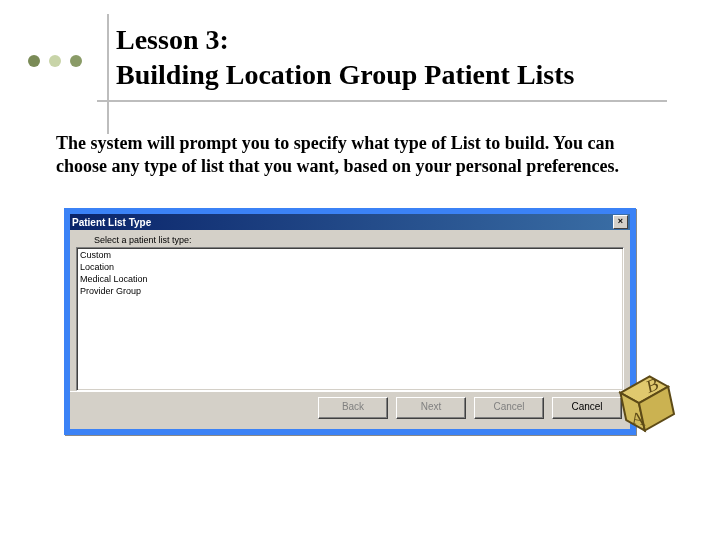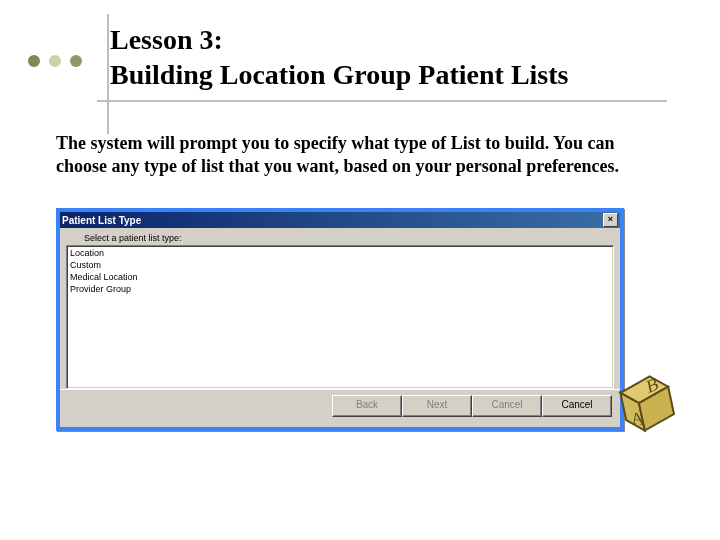--- a/index.html
+++ b/index.html
@@ -4,28 +4,28 @@
 <style>
   html,body{margin:0;padding:0;width:720px;height:540px;background:#fff;font-family:Georgia,"Times New Roman",serif;color:#000;overflow:hidden}
   .slide{position:relative;width:720px;height:540px}
   .bullets{position:absolute;left:28px;top:55px;display:flex;gap:9px}
   .bullets span{width:12px;height:12px;border-radius:50%}
   .b1{background:#7a8b57}
   .b2{background:#c8d4a8}
   .b3{background:#8a9b67}
   .vline{position:absolute;left:107px;top:14px;width:2px;height:120px;background:#bdbdbd}
   .hline{position:absolute;left:97px;top:100px;width:570px;height:2px;background:#bdbdbd}
-  .title{position:absolute;left:110px;top:22px;font-weight:bold;font-size:28px;line-height:1.25}
+  .title{position:absolute;left:116px;top:22px;font-weight:bold;font-size:28px;line-height:1.25}
   .body{position:absolute;left:56px;top:132px;width:610px;font-weight:bold;font-size:18px;line-height:1.25}
-  .dialog{position:absolute;left:56px;top:208px;width:560px;height:215px;background:#d4d0c8;border:4px solid #3b82f6;box-shadow:1px 1px 0 #888;font-family:Tahoma,Arial,sans-serif;font-weight:normal}
+  .dialog{position:absolute;left:64px;top:208px;width:560px;height:215px;background:#d4d0c8;border:6px solid #3b82f6;box-shadow:1px 1px 0 #888;font-family:Tahoma,Arial,sans-serif;font-weight:normal}
   .titlebar{height:16px;background:linear-gradient(to right,#0a246a,#3a6ea5);color:#fff;font-size:10px;font-weight:bold;display:flex;align-items:center;justify-content:space-between;padding:0 2px}
   .closebtn{width:13px;height:12px;background:#d4d0c8;border:1px solid #fff;border-right-color:#404040;border-bottom-color:#404040;color:#000;font-size:9px;line-height:10px;text-align:center;font-weight:bold}
   .prompt{font-size:9px;padding:5px 24px 2px;color:#000}
   .listbox{margin:0 6px;height:140px;background:#fff;border:1px solid #808080;border-right-color:#fff;border-bottom-color:#fff;box-shadow:inset 1px 1px 0 #404040,inset -1px -1px 0 #d4d0c8;padding:1px 3px;font-size:9px;line-height:12px}
-  .btnrow{position:absolute;left:0;right:0;bottom:0;height:32px;border-top:1px solid #fff;padding:5px 8px 0;display:flex;justify-content:flex-end;}
+  .btnrow{position:absolute;left:0;right:0;bottom:0;height:32px;border-top:1px solid #fff;padding:5px 8px 0;display:flex;justify-content:flex-end;gap:8px}
   .winbtn{width:68px;height:20px;font-size:10px;background:#d4d0c8;border:1px solid #fff;border-right-color:#404040;border-bottom-color:#404040;box-shadow:inset -1px -1px 0 #808080;text-align:center;line-height:18px}
   .winbtn.disabled{color:#808080}
   .block{position:absolute;left:604px;top:358px;width:80px;height:80px}
 </style>
 </head>
 <body>
 <div class="slide">
 
   <div class="bullets">
     <span class="b1"></span>
@@ -42,22 +42,22 @@
 
   <div class="body">The system will prompt you to specify what type of List to build. You can choose any type of list that you want, based on your personal preferences.</div>
 
   <div class="dialog">
     <div class="titlebar">
       <span>Patient List Type</span>
       <div class="closebtn">×</div>
     </div>
     <div class="prompt">Select a patient list type:</div>
     <div class="listbox">
+      <div>Custom</div>
       <div>Location</div>
-      <div>Custom</div>
       <div>Medical Location</div>
       <div>Provider Group</div>
     </div>
     <div class="btnrow">
       <div class="winbtn disabled">Back</div>
       <div class="winbtn disabled">Next</div>
       <div class="winbtn disabled">Cancel</div>
       <div class="winbtn">Cancel</div>
     </div>
   </div>

